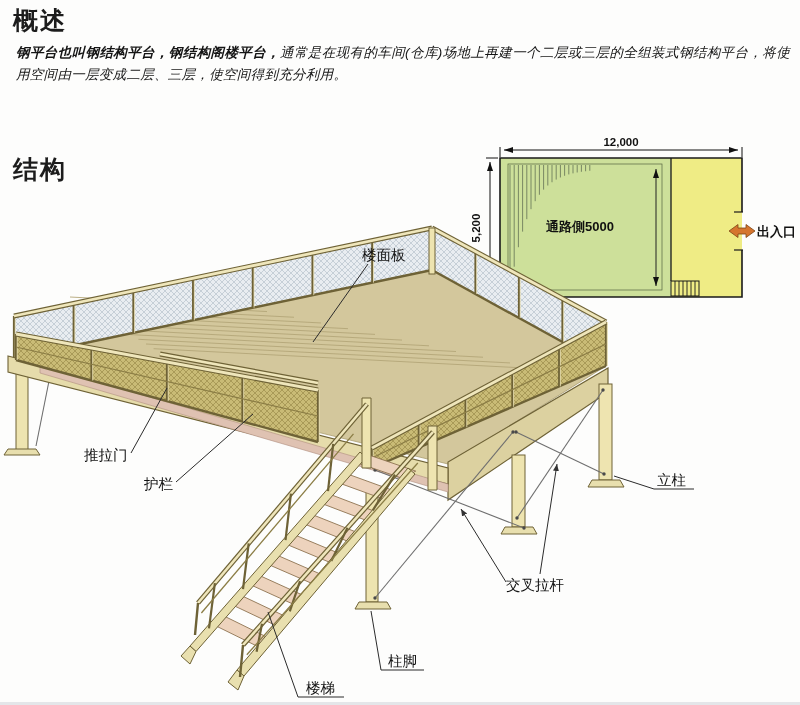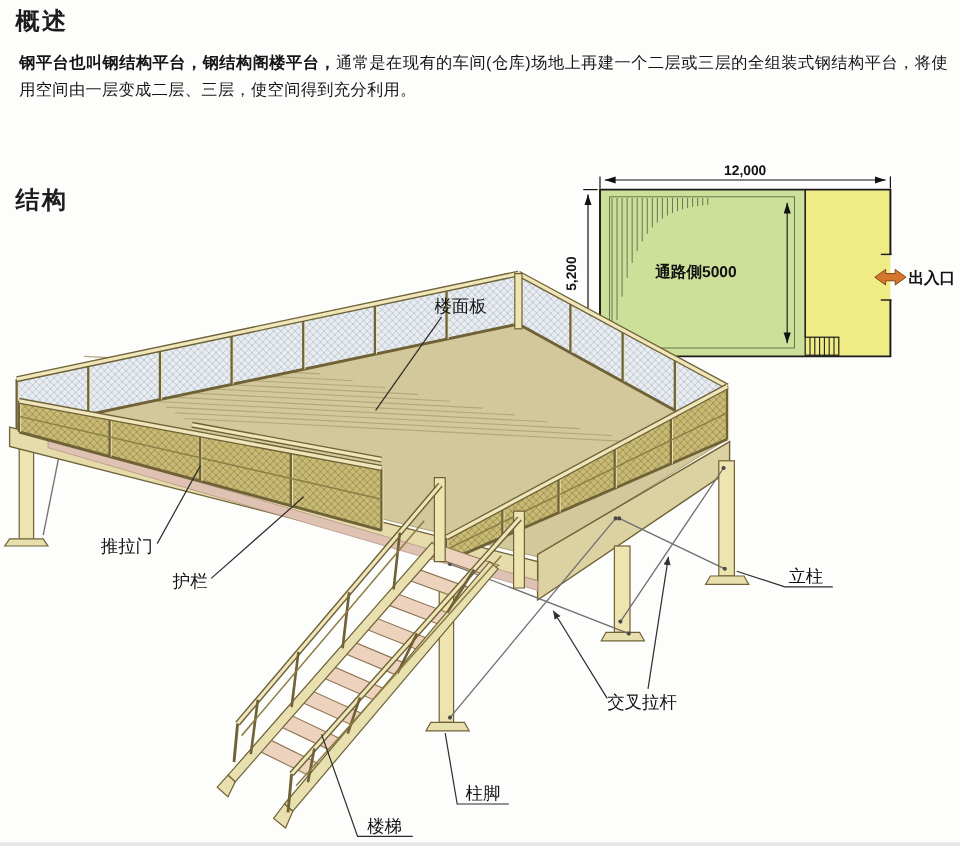--- a/index.html
+++ b/index.html
@@ -1,20 +1,20 @@
 <!DOCTYPE html>
 <html><head>
 <meta charset="utf-8">
 <style>
   html,body{margin:0;padding:0;background:#ffffff;}
   .page{position:relative;width:800px;height:705px;background:#fdfdfc;overflow:hidden;
         font-family:"Liberation Sans",sans-serif;color:#141414;}
-  .h-cn{position:absolute;left:13px;font-size:20px;font-weight:600;letter-spacing:2px;color:#1c1c1c;margin:0;}
+  .h-cn{position:absolute;left:13px;font-size:25px;font-weight:600;letter-spacing:2px;color:#1c1c1c;margin:0;}
   .para{position:absolute;left:16px;width:774px;font-size:13.5px;line-height:22px;
-        text-align:justify;letter-spacing:.3px;color:#151515;margin:0;}
+        text-align:justify;letter-spacing:.3px;color:#151515;margin:0;font-style:italic;}
   .para b{font-weight:700;}
   .diagram{position:absolute;left:0;top:0;width:800px;height:705px;}
   .bottom-strip{position:absolute;left:0;bottom:0;width:100%;height:3px;background:#cfd4d8;opacity:.55;}
   svg text{font-family:"Liberation Sans",sans-serif;fill:#111;}
   .lbl{font-size:14.5px;font-weight:500;}
   .plan-dim{font-size:11.5px;font-weight:700;}
   .plan-lbl{font-size:13px;font-weight:700;}
   .ldr{stroke:#2b2b2b;stroke-width:1;fill:none;}
 </style>
 </head>

